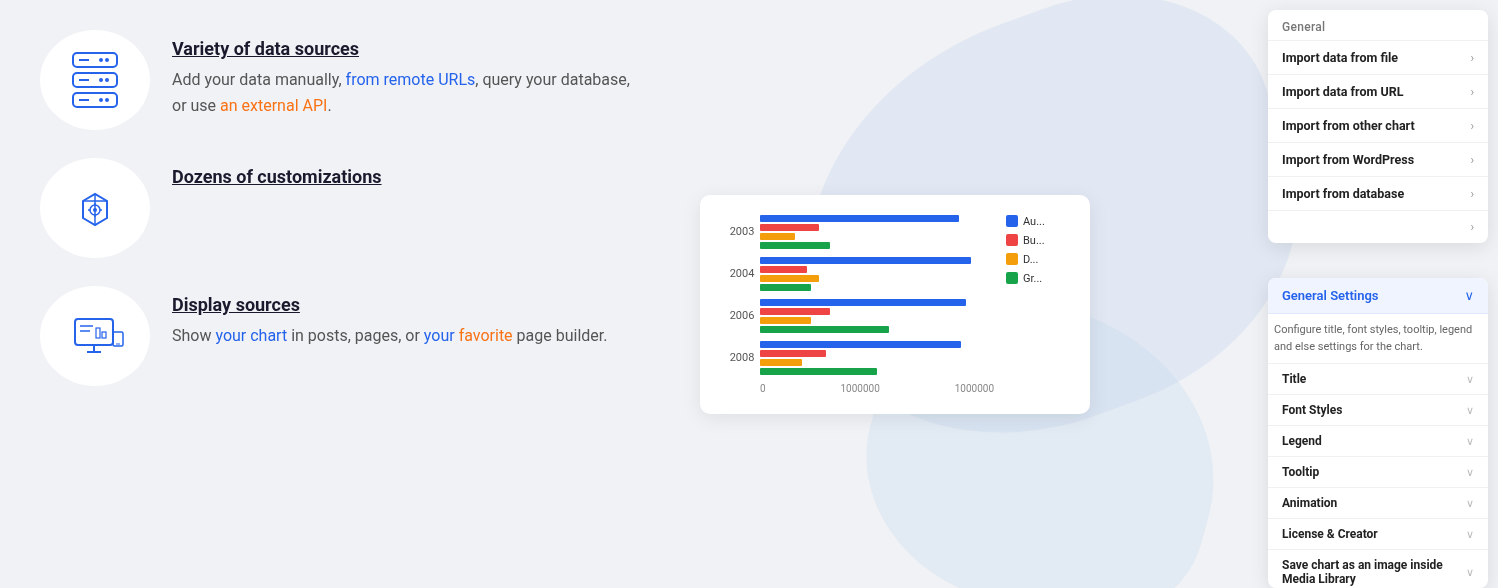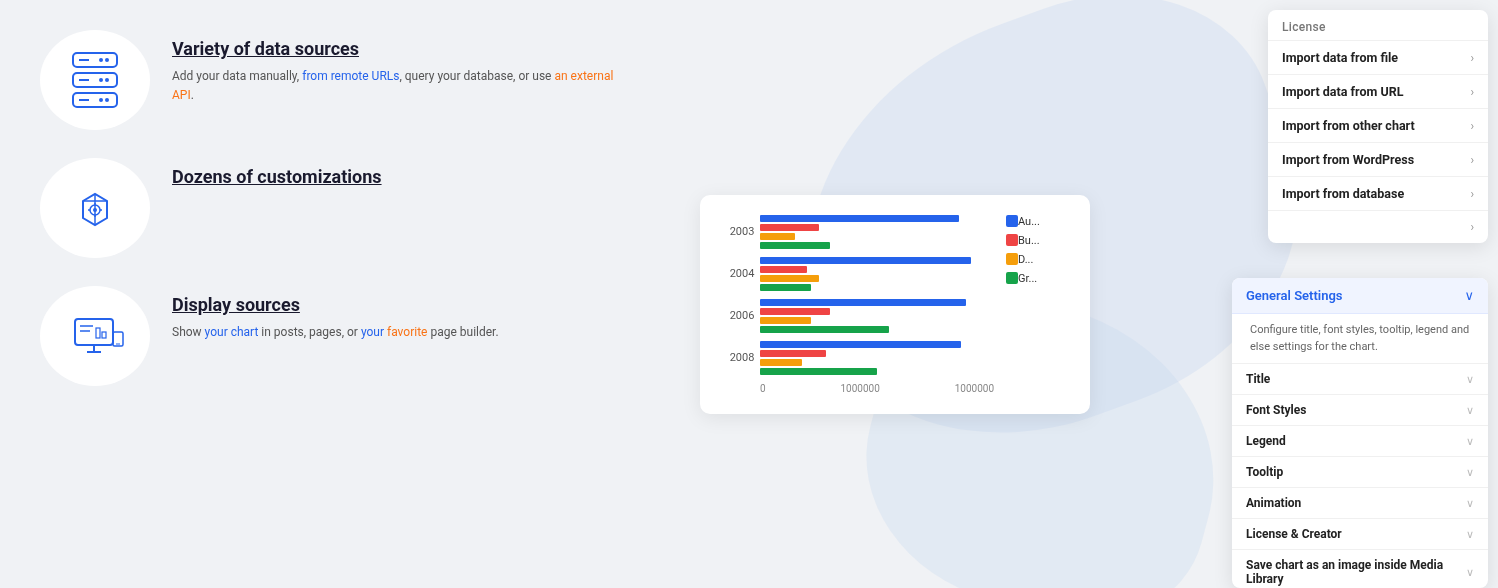--- a/index.html
+++ b/index.html
@@ -58,21 +58,21 @@
 
     .feature-title {
       font-size: 18px;
       font-weight: 700;
       color: #1a1a2e;
       margin-bottom: 8px;
       text-decoration: underline;
     }
 
     .feature-desc {
-      font-size: 12px;
+      font-size: 16px;
       color: #555;
       line-height: 1.6;
       max-width: 460px;
     }
 
     .feature-desc .highlight-blue { color: #2563eb; }
     .feature-desc .highlight-orange { color: #f97316; }
 
     
     .right-panel {
@@ -176,20 +176,21 @@
     .chart-legend {
       display: flex;
       flex-direction: column;
       gap: 6px;
       min-width: 60px;
     }
 
     .legend-item {
       display: flex;
       align-items: center;
+      gap: 5px;
       font-size: 11px;
       color: #333;
     }
 
     .legend-dot {
       width: 12px;
       height: 12px;
       border-radius: 2px;
       flex-shrink: 0;
     }
@@ -234,21 +235,21 @@
     .source-menu-item .chevron {
       color: #999;
       font-size: 12px;
     }
 
     
     .settings-panel {
       position: absolute;
       bottom: 0px;
       right: 10px;
-      width: 256px;
+      width: 220px;
       background: #fff;
       border-radius: 8px;
       box-shadow: 0 4px 20px rgba(0,0,0,0.1);
       z-index: 4;
       font-size: 13px;
       overflow: hidden;
       max-height: 310px;
     }
 
     .settings-header-row {
@@ -260,21 +261,21 @@
       border-bottom: 1px solid #e0e8ff;
     }
 
     .settings-header-title {
       font-size: 13px;
       font-weight: 600;
       color: #2563eb;
     }
 
     .settings-desc {
-      padding: 8px 18px;
+      padding: 8px 6px;
       font-size: 11px;
       color: #666;
       line-height: 1.5;
       border-bottom: 1px solid #f0f0f0;
     }
 
     .settings-item {
       display: flex;
       align-items: center;
       justify-content: space-between;
@@ -450,21 +451,21 @@
           </div>
           <div class="legend-item">
             <div class="legend-dot bar-green"></div>
             <span>Gr...</span>
           </div>
         </div>
       </div>
     </div>
 
     <div class="source-panel">
-      <div class="source-header">License</div>
+      <div class="source-header">General</div>
       <div class="source-menu-item">
         <span class="item-text">Import data from file</span>
         <span class="chevron">›</span>
       </div>
       <div class="source-menu-item">
         <span class="item-text">Import data from URL</span>
         <span class="chevron">›</span>
       </div>
       <div class="source-menu-item">
         <span class="item-text">Import from other chart</span>

